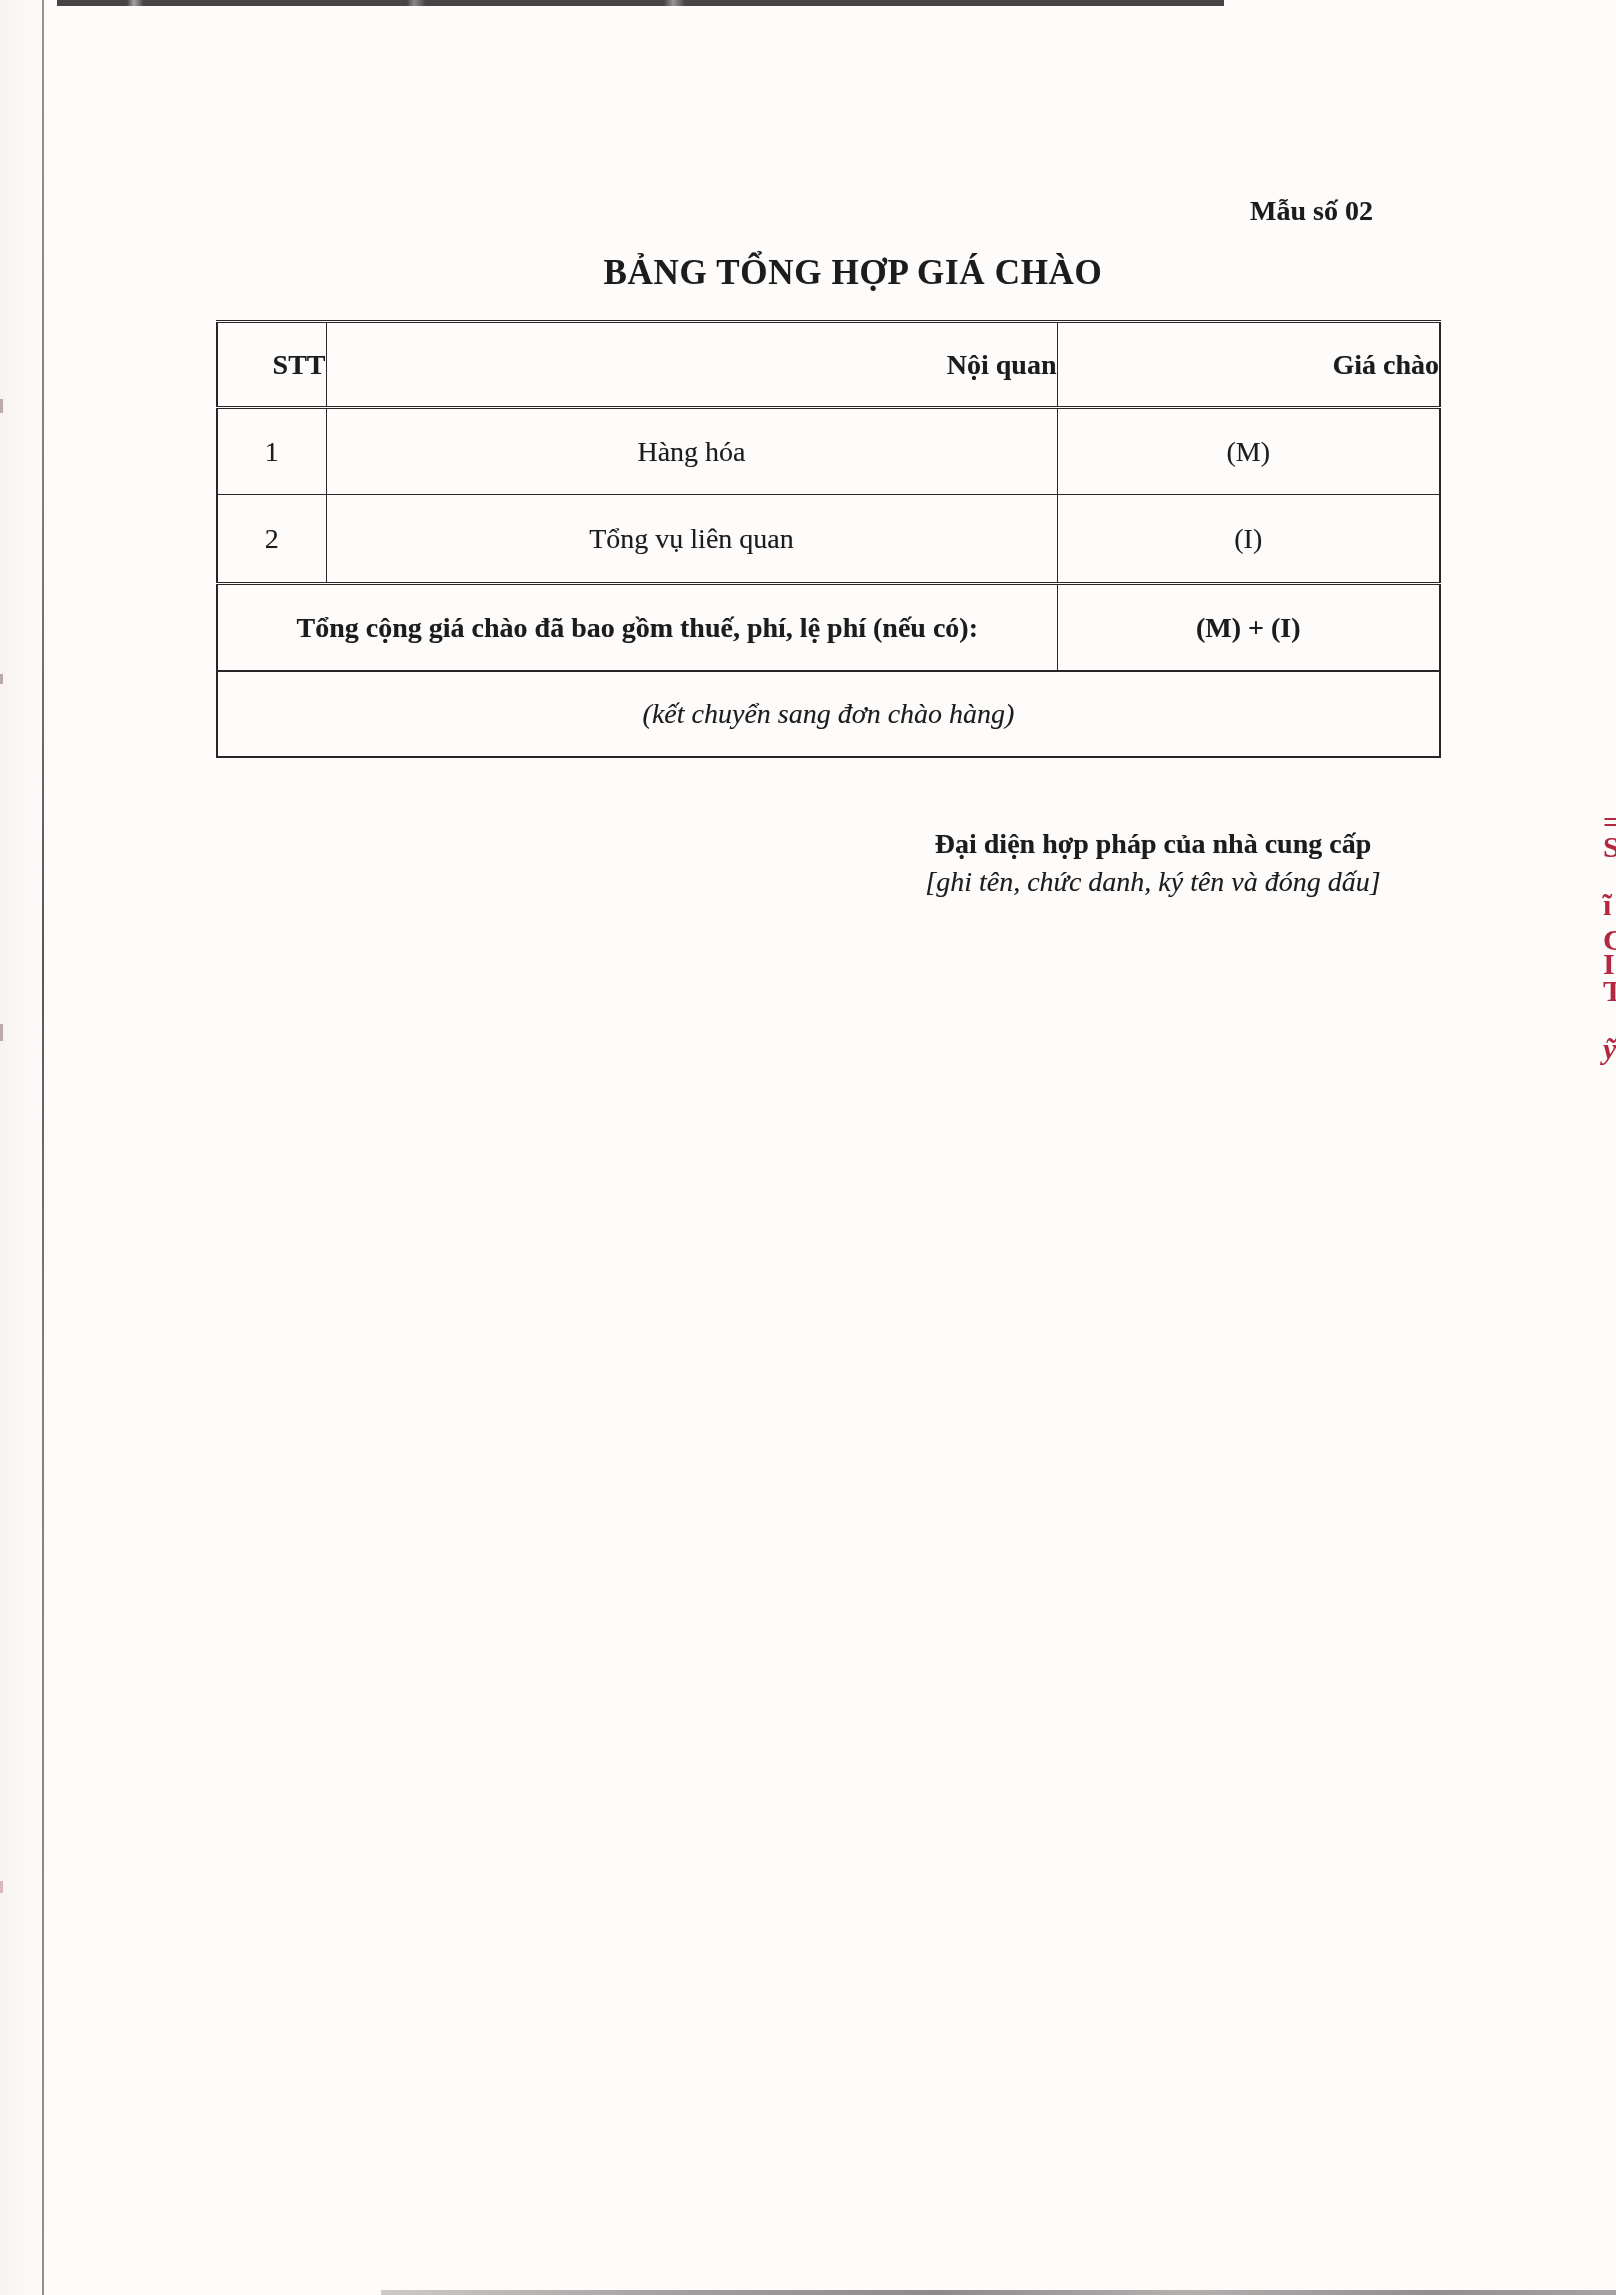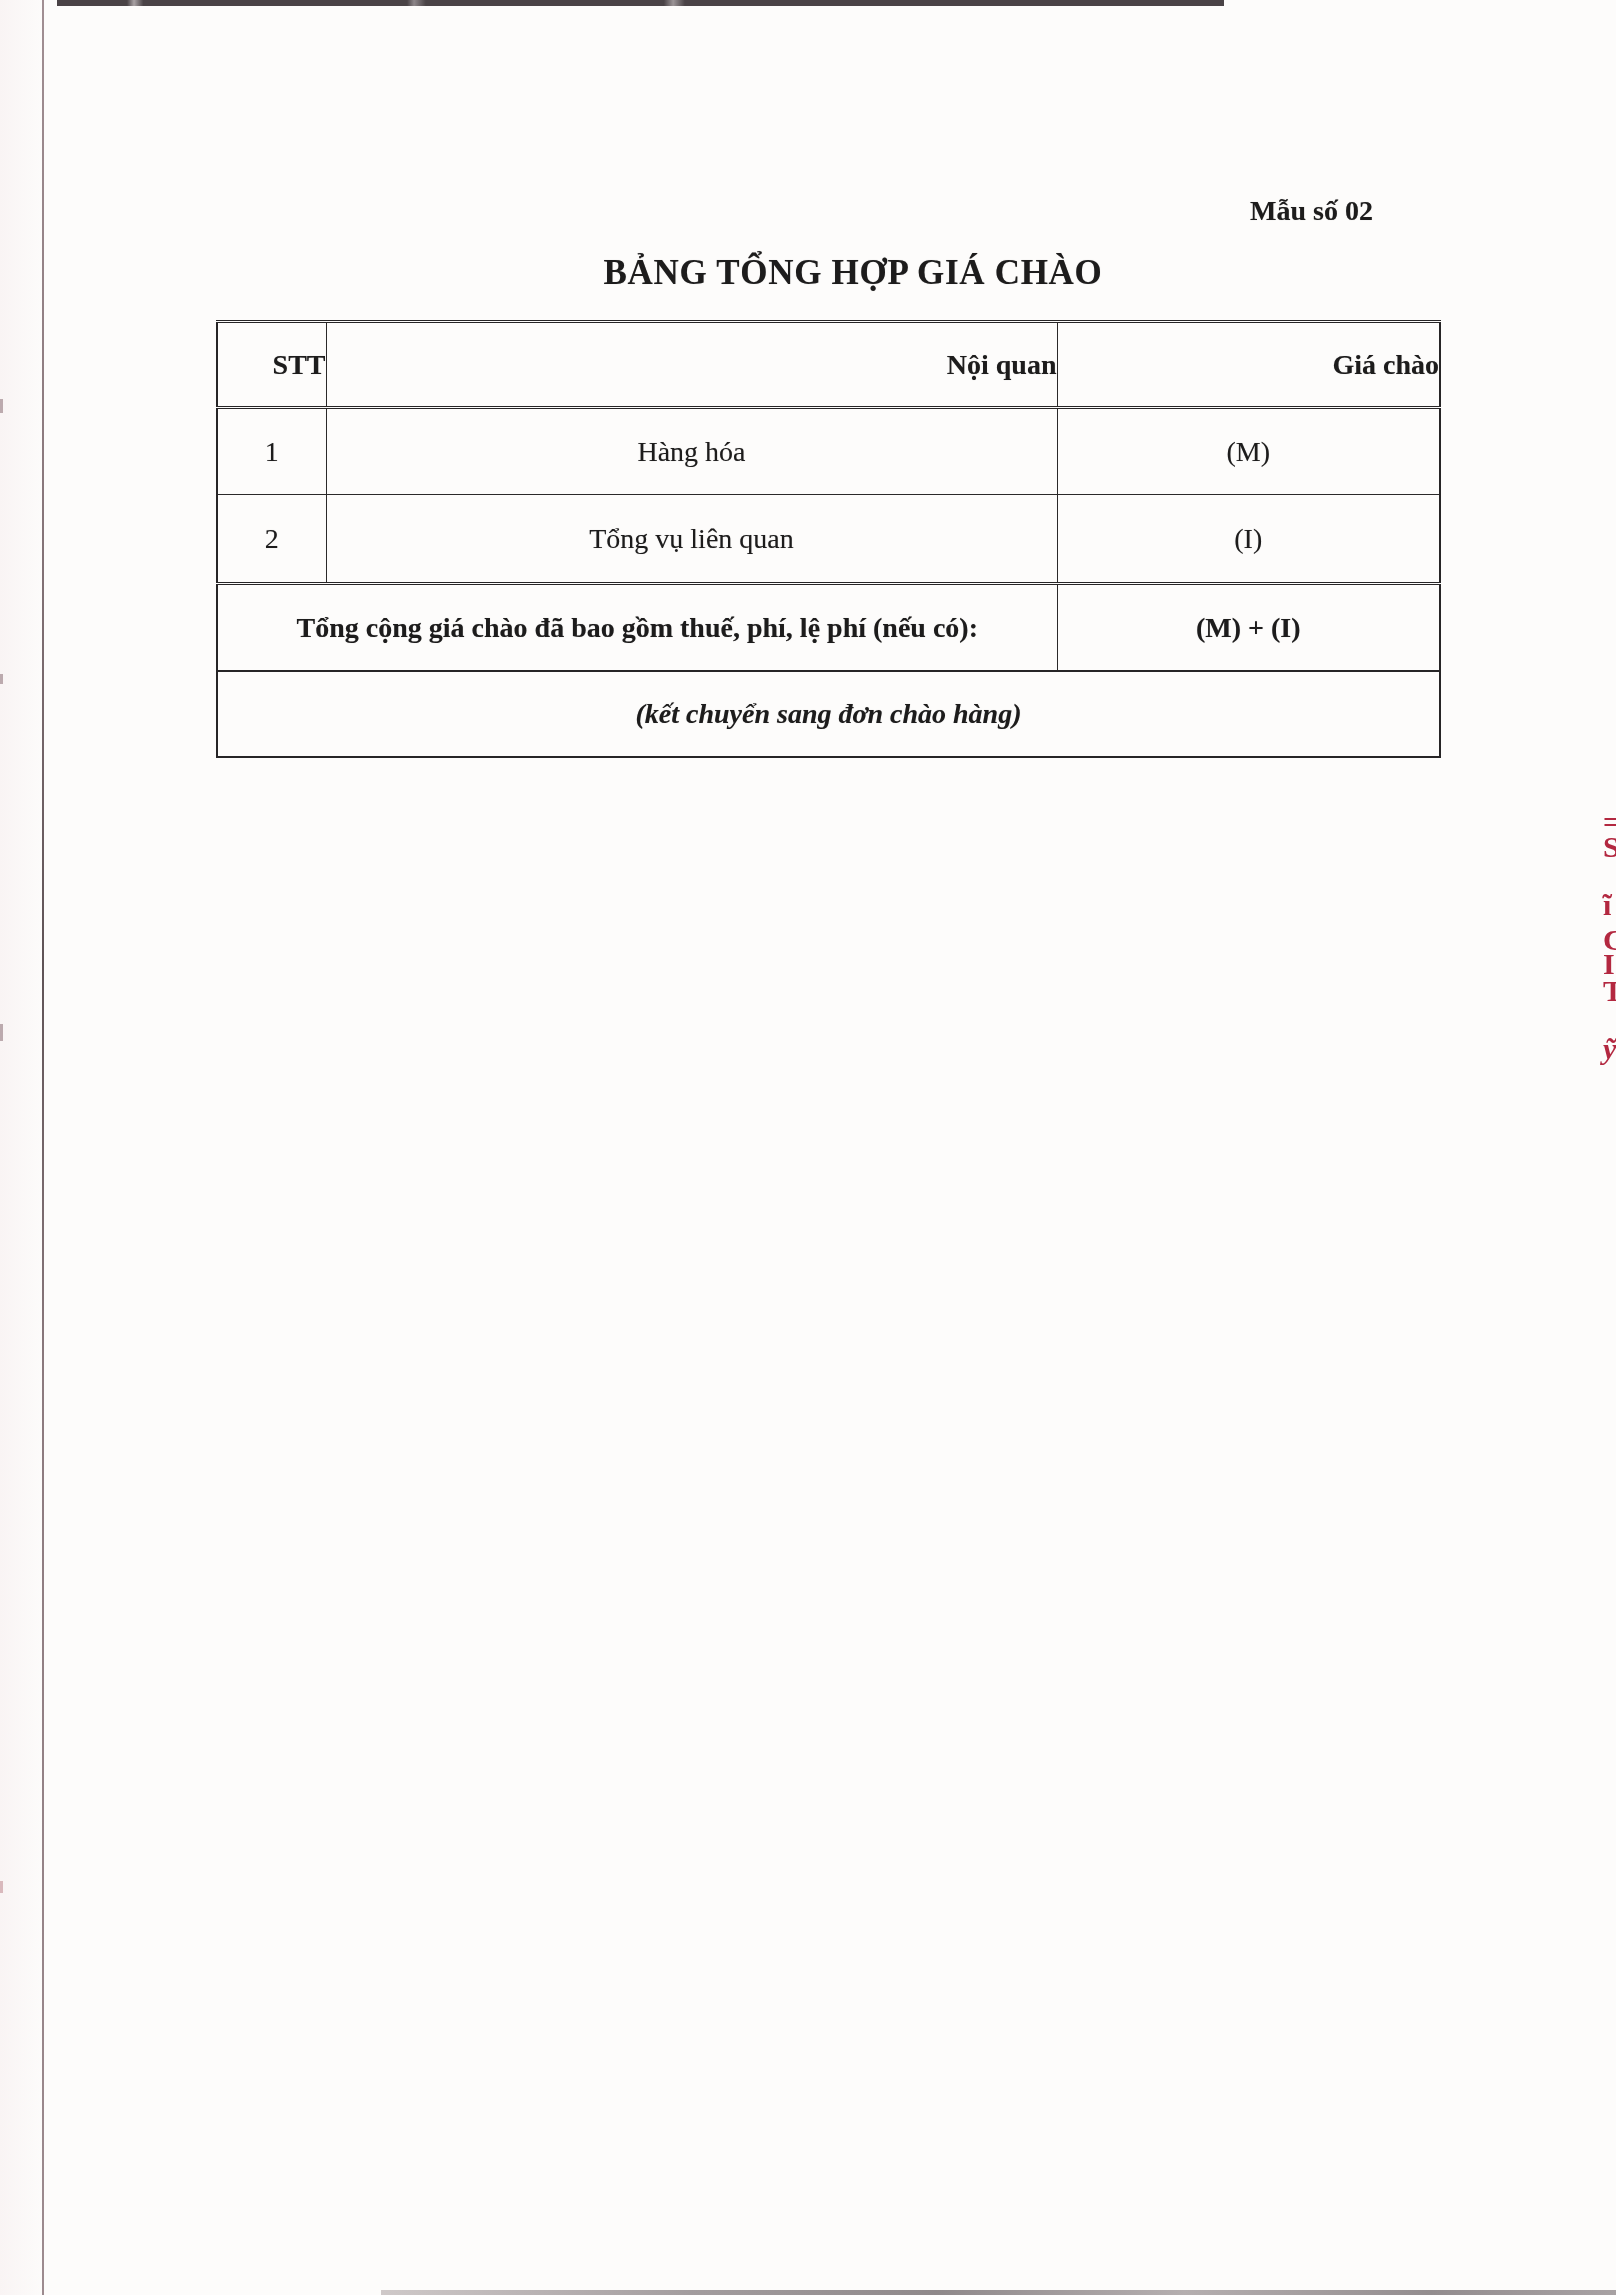--- a/index.html
+++ b/index.html
@@ -59,21 +59,21 @@
   table.quote-table th,table.quote-table td{
     border:1.3px solid #2b2929;vertical-align:middle;padding:0;
   }
   table.quote-table thead th{
     height:83px;font-weight:bold;text-align:right;
     border-bottom:3.9px double #272526;
   }
   tr.row-item-1 td{height:85px;}
   tr.row-item-2 td{height:87px;border-bottom:3.9px double #272526;}
   tr.row-total td{height:85px;border-bottom:2px solid #272526;}
-  tr.row-note td{height:84px;font-weight:bold;}
+  tr.row-note td{height:84px;}
   .c-center{text-align:center;}
   .c-left{text-align:center;padding-left:16.3px;margin-left:43px;}
   .c-total-label{font-weight:bold;text-align:center;padding-left:14.3px;}
   .c-total-value{font-weight:bold;text-align:center;}
   .c-note{text-align:center;font-style:italic;}
 
   
   .signature{position:absolute;left:860px;top:828px;width:586px;text-align:center;}
   .sig-title{font-size:28px;font-weight:bold;white-space:nowrap;}
   .sig-instruction{font-size:28px;font-style:italic;margin-top:5.9px;white-space:nowrap;}
@@ -130,20 +130,24 @@
       <tr class="row-total">
         <td colspan="2" class="c-total-label">Tổng cộng giá chào đã bao gồm thuế, phí, lệ phí (nếu có):</td>
         <td class="c-total-value">(M) + (I)</td>
       </tr>
       <tr class="row-note">
         <td colspan="3" class="c-note">(kết chuyển sang đơn chào hàng)</td>
       </tr>
     </tbody>
   </table>
 
+  <div class="signature">
+    <div class="sig-title soft">Đại diện hợp pháp của nhà cung cấp</div>
+    <div class="sig-instruction soft">[ghi tên, chức danh, ký tên và đóng dấu]</div>
+  </div>
 
   <div>
     <span class="red-frag rf1" style="color: rgb(179, 40, 64);">=</span>
     <span class="red-frag rf2" style="color: rgb(179, 40, 64);">S</span>
     <span class="red-frag rf3" style="color: rgb(179, 40, 64);">ĩ</span>
     <span class="red-frag rf4" style="color: rgb(179, 40, 64);">C</span>
     <span class="red-frag rf5" style="color: rgb(179, 40, 64);">I</span>
     <span class="red-frag rf6" style="color: rgb(179, 40, 64);">T</span>
     <span class="red-frag rf7" style="color: rgb(179, 40, 64);">ỹ</span>
   </div>

